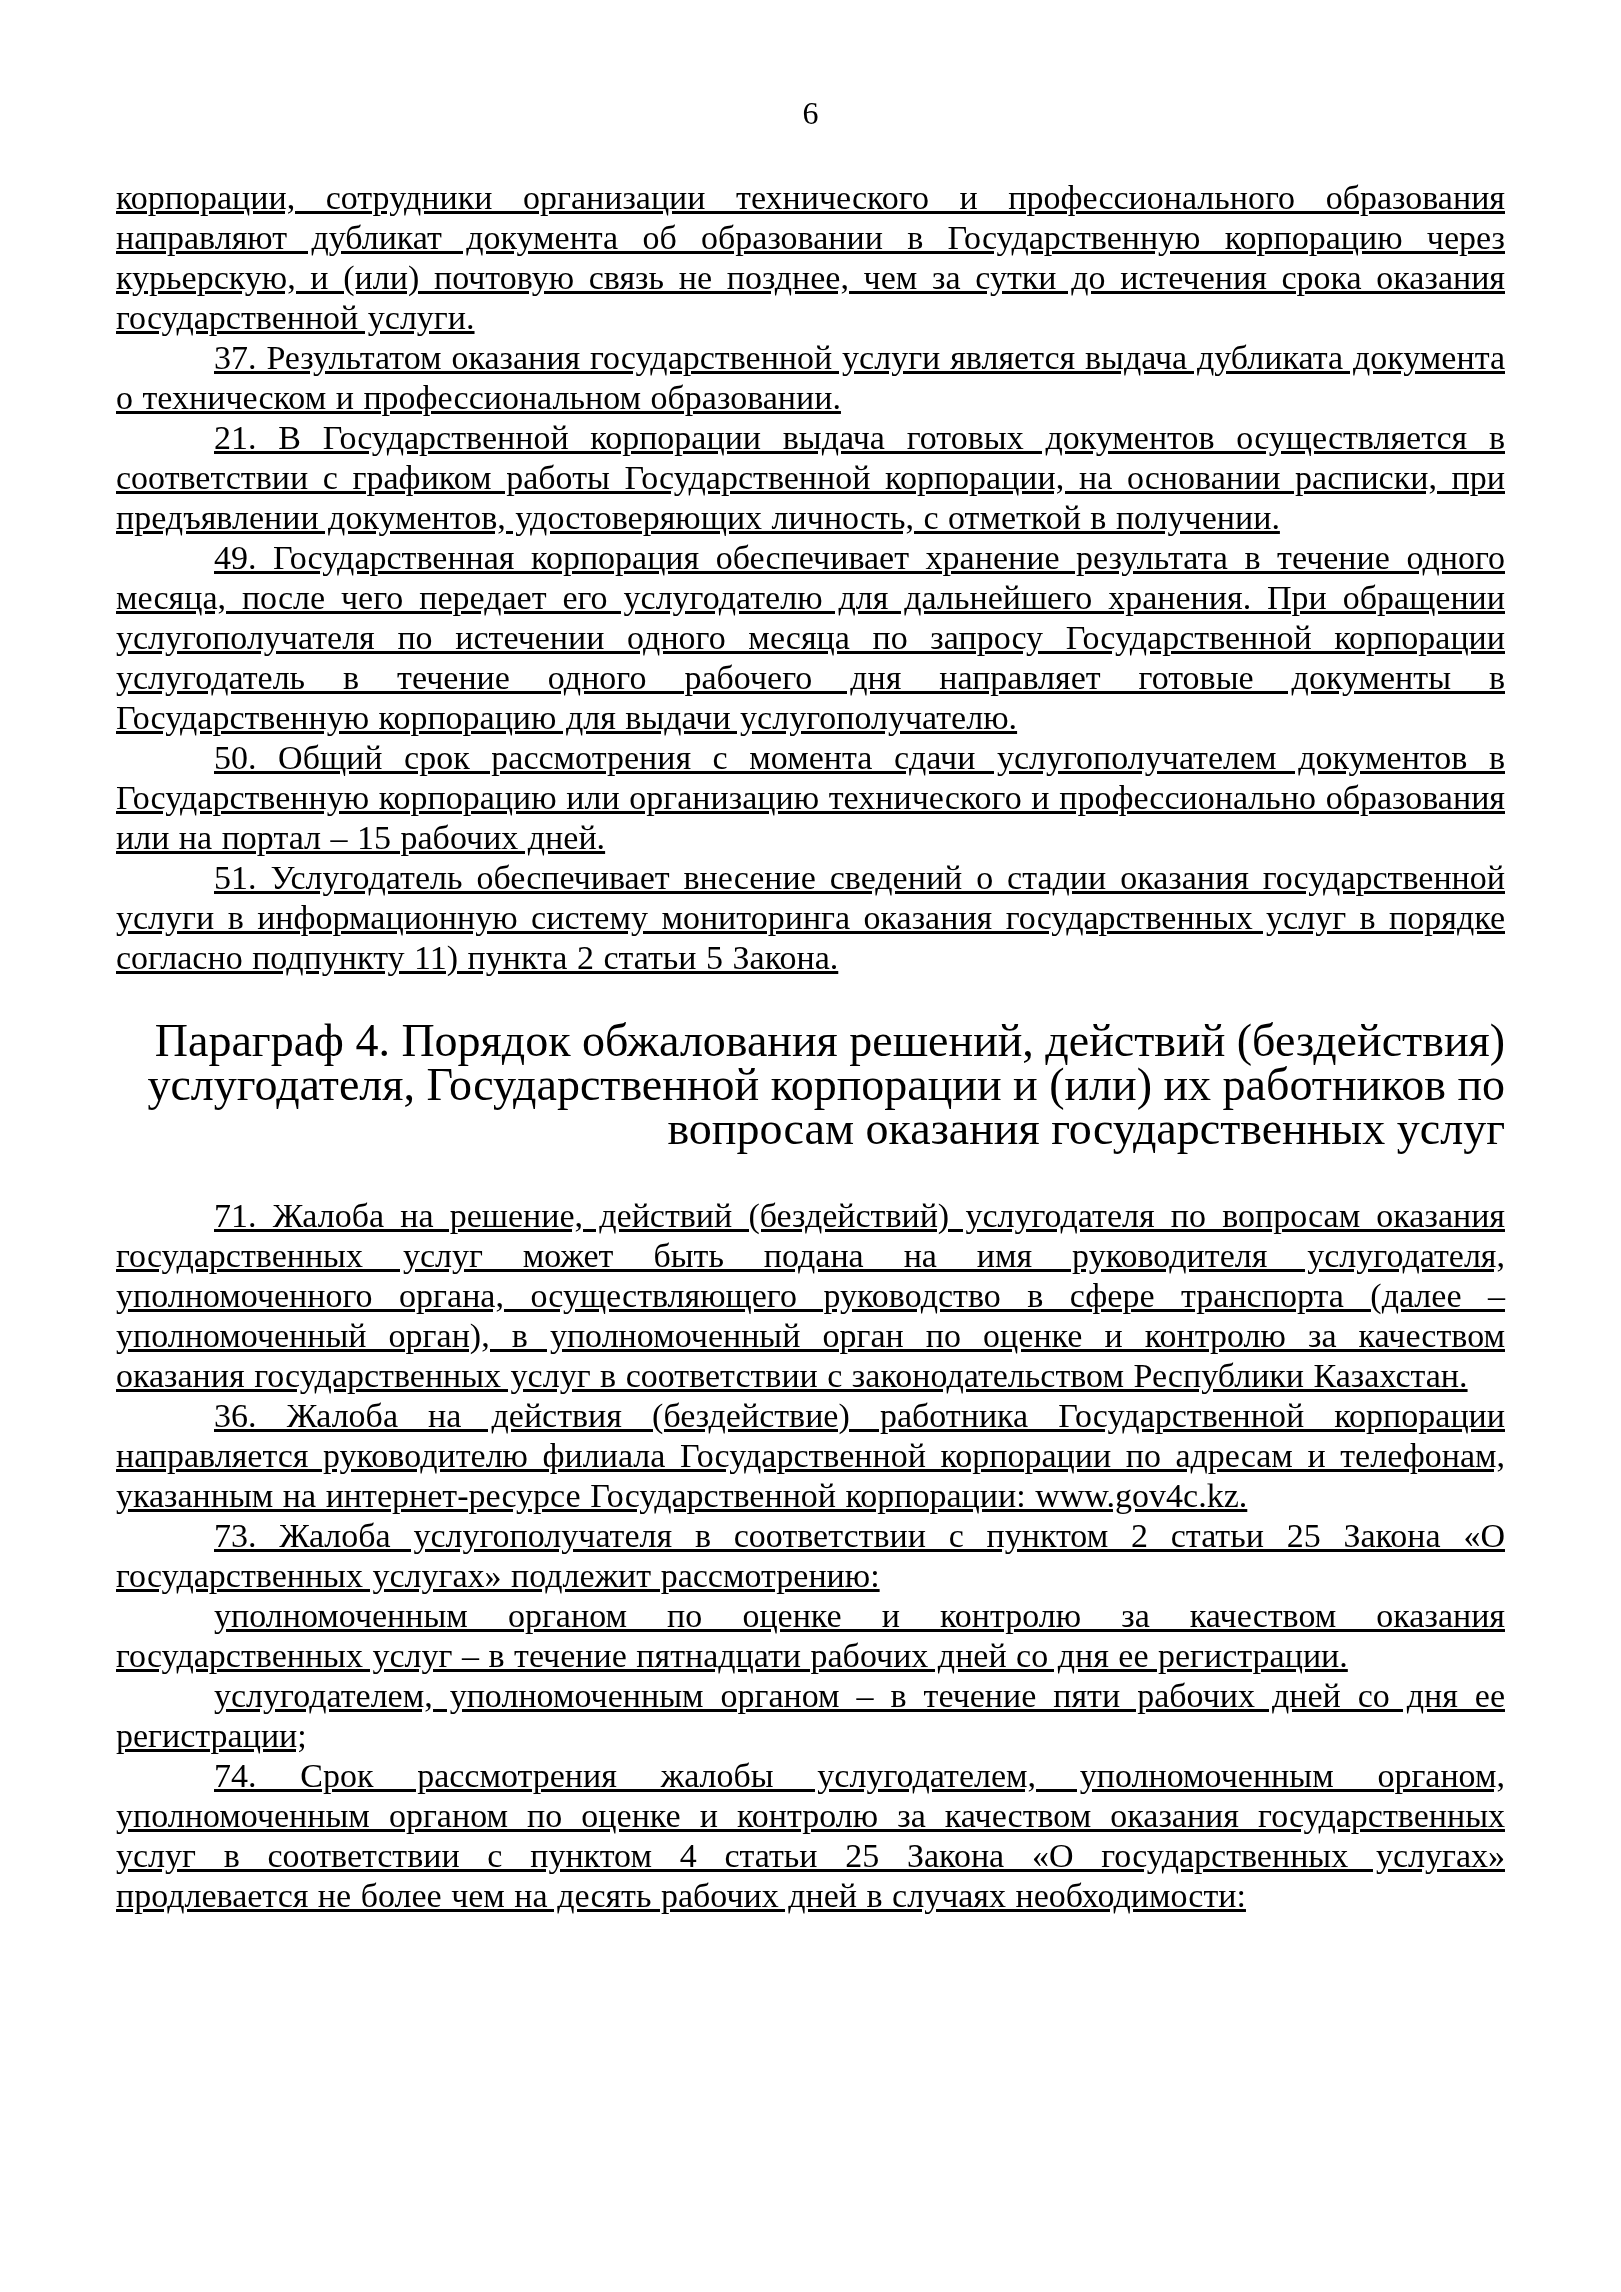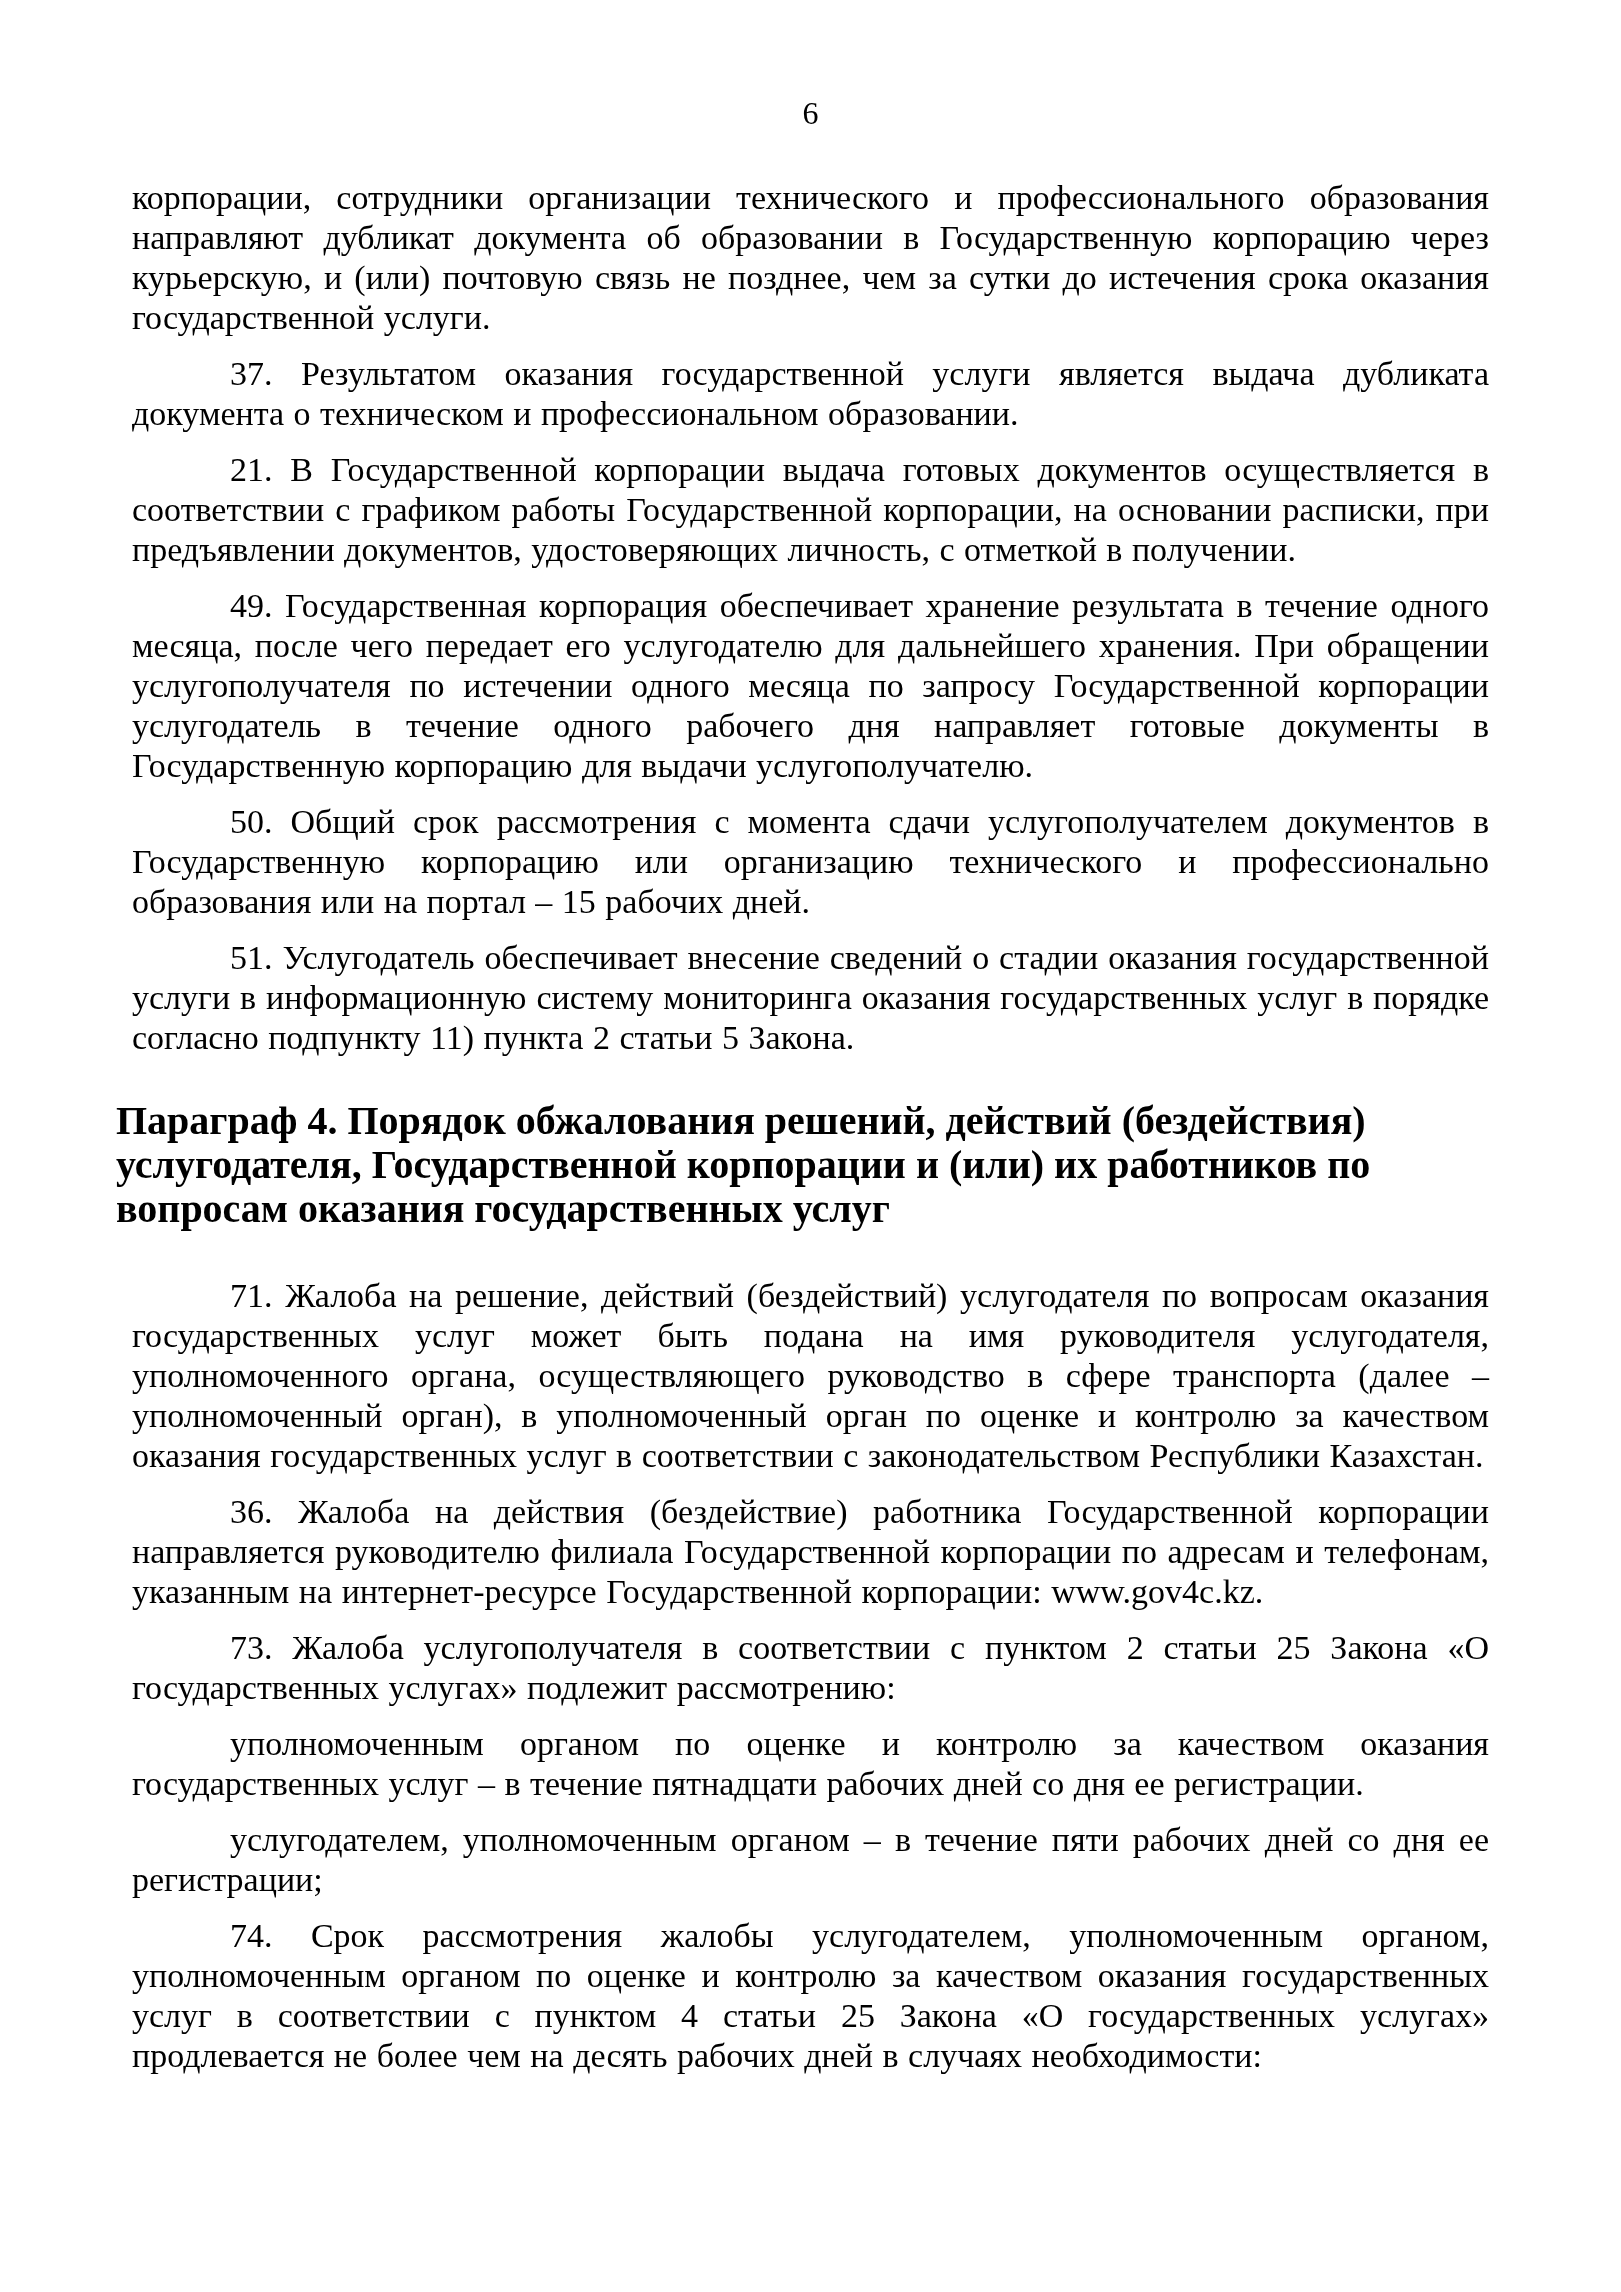--- a/index.html
+++ b/index.html
@@ -20,33 +20,34 @@
     line-height: 40px;
     color: #000000;
     overflow: hidden;
   }
   .page-number {
     text-align: center;
     font-size: 32px;
     margin: 0 0 45px 0;
   }
   .body-text p {
-    margin: 16px;
+    margin: 0;
     text-align: justify;
     text-indent: 98px;
     word-spacing: 1px;
+    text-decoration: underline;
   }
   .body-text p.no-indent {
     text-indent: 0;
   }
   .section-heading {
-    font-size: 40px;
-    font-weight: bold;
+    font-size: 46px;
+    font-weight: normal;
     line-height: 44px;
-    text-align: left;
+    text-align: right;
     margin: 41px 0 45px 0;
   }
 </style>
 </head>
 <body>
 
 <div class="page">
 
   <div class="page-number">6</div>
 

